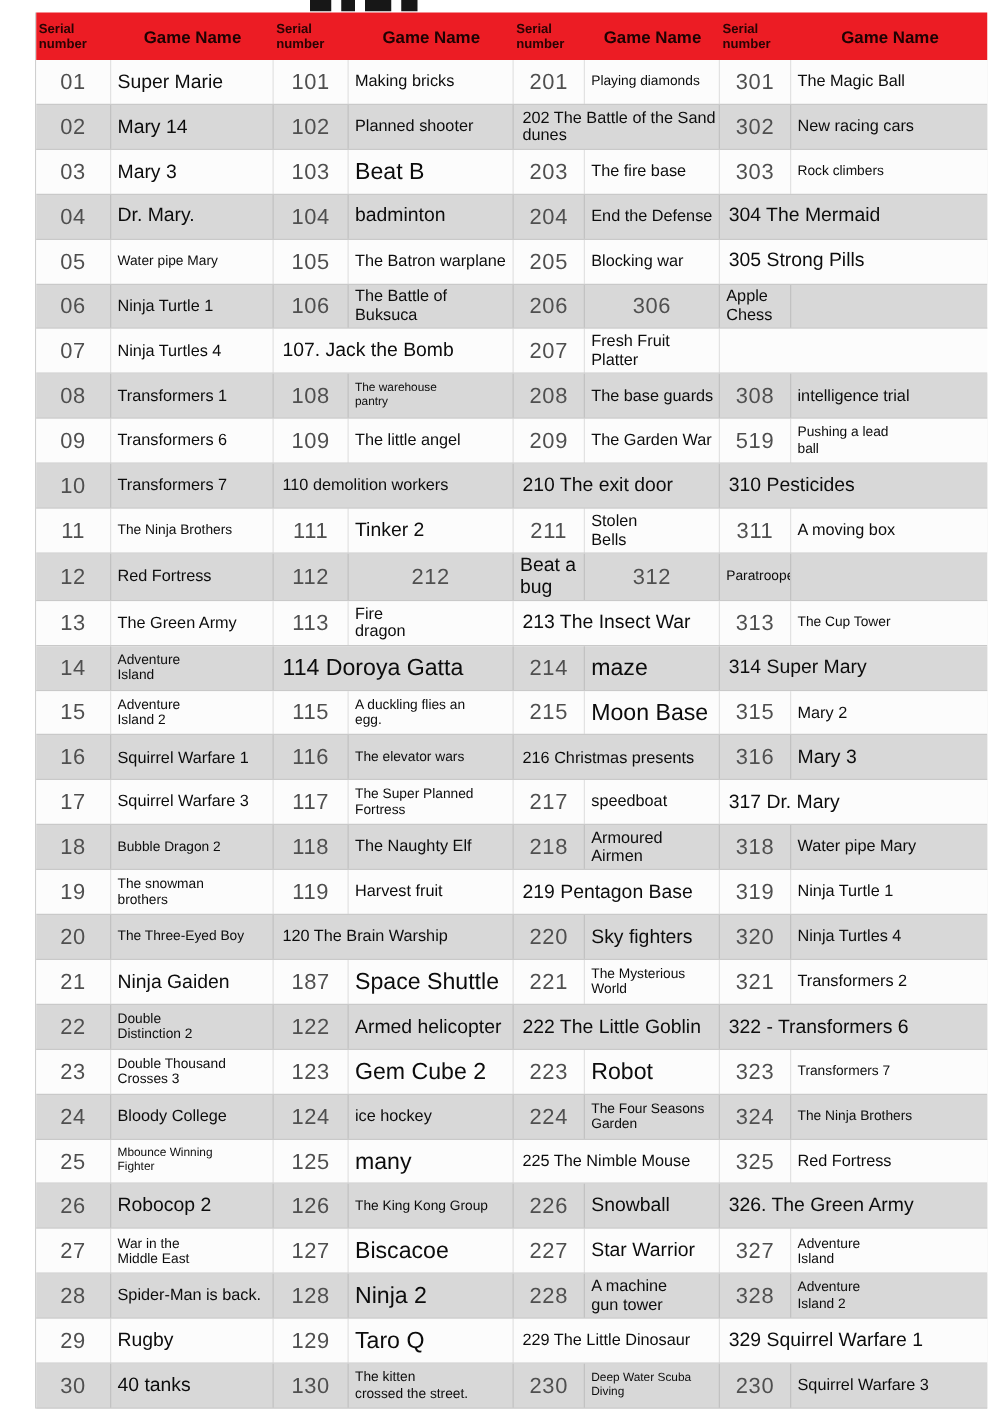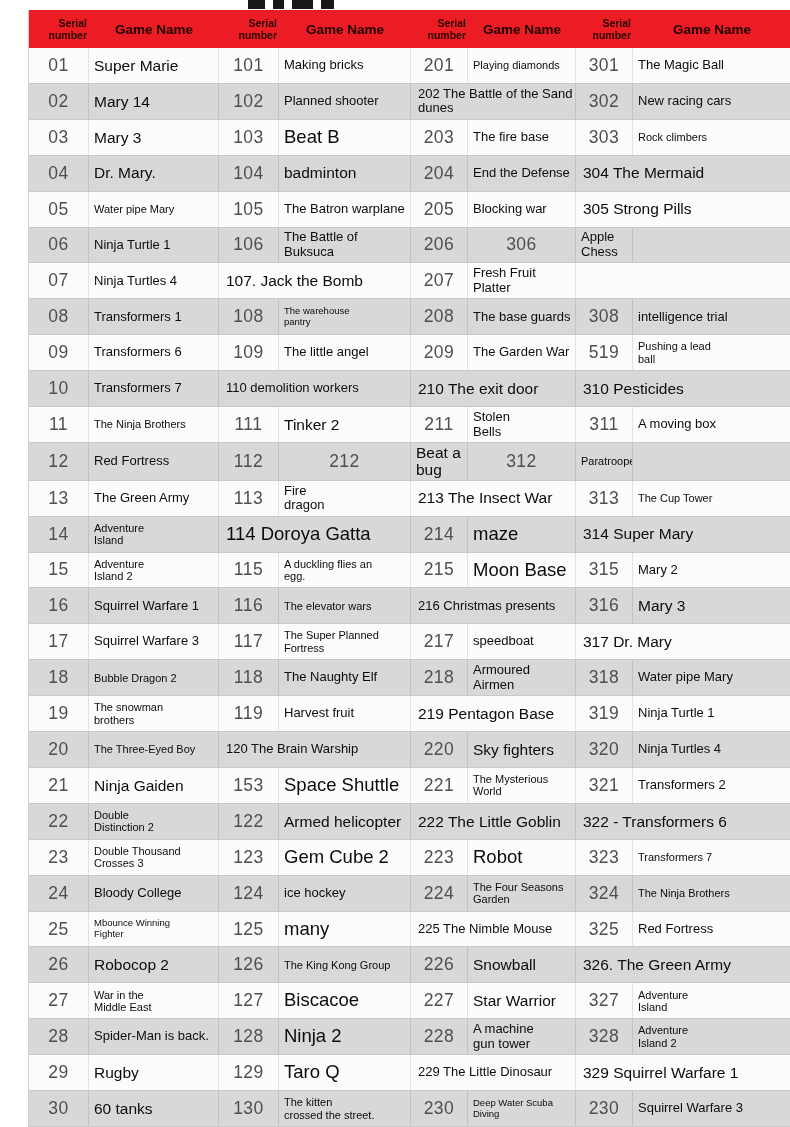--- a/index.html
+++ b/index.html
@@ -22,21 +22,21 @@
   .top-marks i:nth-child(3){width:21px;}
   .top-marks i:nth-child(4){width:13px;}
 
   .table { position:absolute; left:28px; top:10px; width:762px; bottom:0; border-left:1px solid #cfcfcf; }
   .hdr {
     display:grid; grid-template-columns:var(--cols);
     height:38px; background:var(--red); align-items:center;
   }
   .h-serial {
     font-size:10.5px; font-weight:700; line-height:1.15;
-    text-align:right; color:#2b0303; padding:0 2px;
+    text-align:left; color:#2b0303; padding:0 2px;
   }
   .h-name { font-size:13.5px; font-weight:700; text-align:center; color:#1e0202; }
 
   .tbody { position:absolute; top:38px; left:0; right:0; bottom:0; display:flex; flex-direction:column; }
   .row {
     flex:1; display:grid; grid-template-columns:var(--cols);
     background:var(--row-base); border-bottom:1px solid #c9c9c9;
   }
   .row.alt { background:var(--row-alt); }
   .cell {
@@ -264,21 +264,21 @@
         <div class="cell name sm">The Three-Eyed Boy</div>
         <div class="cell merged md">120 The Brain Warship</div>
         <div class="cell serial">220</div>
         <div class="cell name lg">Sky fighters</div>
         <div class="cell serial">320</div>
         <div class="cell name md">Ninja Turtles 4</div>
       </div>
       <div class="row">
         <div class="cell serial">21</div>
         <div class="cell name lg">Ninja Gaiden</div>
-        <div class="cell serial">153</div>
+        <div class="cell serial">187</div>
         <div class="cell name xl">Space Shuttle</div>
         <div class="cell serial">221</div>
         <div class="cell name sm">The Mysterious World</div>
         <div class="cell serial">321</div>
         <div class="cell name md">Transformers 2</div>
       </div>
       <div class="row alt">
         <div class="cell serial">22</div>
         <div class="cell name sm">Double
 Distinction 2</div>
@@ -355,21 +355,21 @@
       <div class="row">
         <div class="cell serial">29</div>
         <div class="cell name lg">Rugby</div>
         <div class="cell serial">129</div>
         <div class="cell name xl">Taro Q</div>
         <div class="cell merged md">229 The Little Dinosaur</div>
         <div class="cell merged lg">329 Squirrel Warfare 1</div>
       </div>
       <div class="row alt">
         <div class="cell serial">30</div>
-        <div class="cell name lg">60 tanks</div>
+        <div class="cell name lg">40 tanks</div>
         <div class="cell serial">130</div>
         <div class="cell name sm">The kitten
 crossed the street.</div>
         <div class="cell serial">230</div>
         <div class="cell name xs">Deep Water Scuba
 Diving</div>
         <div class="cell serial">230</div>
         <div class="cell name md">Squirrel Warfare 3</div>
       </div>
     </div>

